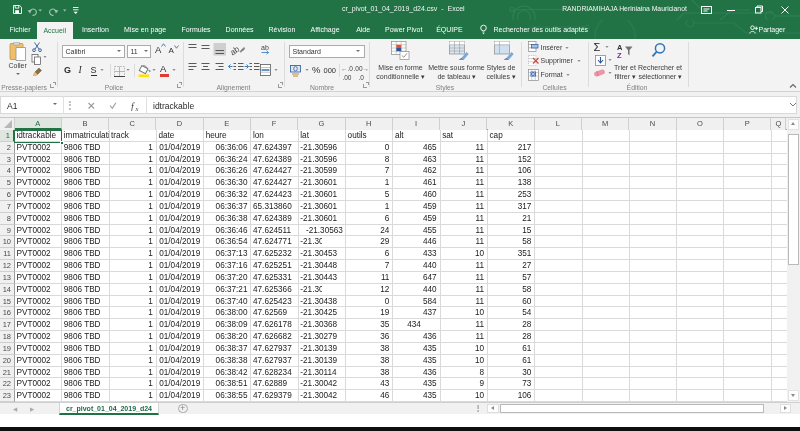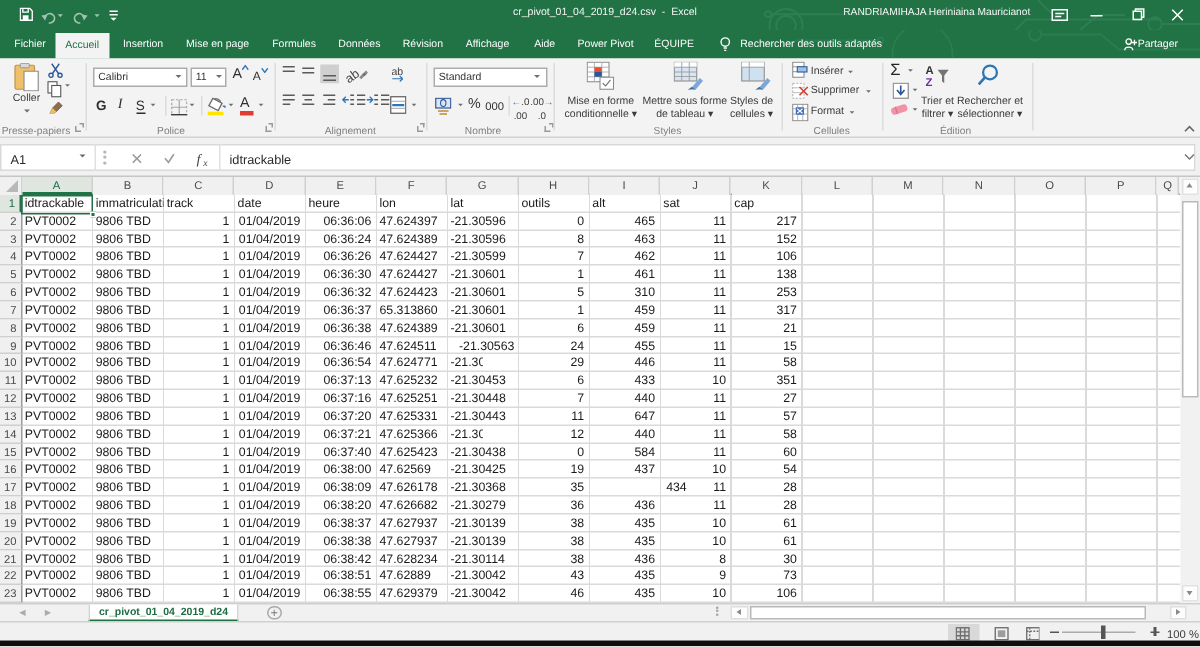--- a/index.html
+++ b/index.html
@@ -465,21 +465,21 @@
 <div class="row" style="top:59.13px">
           <div class="rn">6</div>
           <div class="c l" style="left:14.5px;width:47.3px">PVT0002</div>
           <div class="c l" style="left:61.8px;width:47.3px">9806 TBD</div>
           <div class="c r" style="left:109.1px;width:47.3px">1</div>
           <div class="c r" style="left:156.4px;width:47.3px">01/04/2019</div>
           <div class="c r" style="left:203.7px;width:47.3px">06:36:32</div>
           <div class="c l" style="left:251.0px;width:47.3px">47.624423</div>
           <div class="c l" style="left:298.3px;width:47.3px">-21.30601</div>
           <div class="c r" style="left:345.6px;width:47.3px">5</div>
-          <div class="c r" style="left:392.9px;width:47.3px">310</div>
+          <div class="c r" style="left:392.9px;width:47.3px">460</div>
           <div class="c r" style="left:440.2px;width:47.3px">11</div>
           <div class="c r" style="left:487.5px;width:47.3px">253</div>
         </div>
 <div class="row" style="top:70.96px">
           <div class="rn">7</div>
           <div class="c l" style="left:14.5px;width:47.3px">PVT0002</div>
           <div class="c l" style="left:61.8px;width:47.3px">9806 TBD</div>
           <div class="c r" style="left:109.1px;width:47.3px">1</div>
           <div class="c r" style="left:156.4px;width:47.3px">01/04/2019</div>
           <div class="c r" style="left:203.7px;width:47.3px">06:36:37</div>
@@ -619,21 +619,21 @@
 <div class="row" style="top:189.22px">
           <div class="rn">17</div>
           <div class="c l" style="left:14.5px;width:47.3px">PVT0002</div>
           <div class="c l" style="left:61.8px;width:47.3px">9806 TBD</div>
           <div class="c r" style="left:109.1px;width:47.3px">1</div>
           <div class="c r" style="left:156.4px;width:47.3px">01/04/2019</div>
           <div class="c r" style="left:203.7px;width:47.3px">06:38:09</div>
           <div class="c l" style="left:251.0px;width:47.3px">47.626178</div>
           <div class="c l" style="left:298.3px;width:47.3px">-21.30368</div>
           <div class="c r" style="left:345.6px;width:47.3px">35</div>
-          <div class="c r" style="left:414px;width:47.3px">434</div>
+          <div class="c r" style="left:377px;width:47.3px">434</div>
           <div class="c r" style="left:440.2px;width:47.3px">11</div>
           <div class="c r" style="left:487.5px;width:47.3px">28</div>
         </div>
 <div class="row" style="top:201.04px">
           <div class="rn">18</div>
           <div class="c l" style="left:14.5px;width:47.3px">PVT0002</div>
           <div class="c l" style="left:61.8px;width:47.3px">9806 TBD</div>
           <div class="c r" style="left:109.1px;width:47.3px">1</div>
           <div class="c r" style="left:156.4px;width:47.3px">01/04/2019</div>
           <div class="c r" style="left:203.7px;width:47.3px">06:38:20</div>
@@ -733,33 +733,14 @@
   <div id="sheettab">cr_pivot_01_04_2019_d24</div>
   <div style="position:absolute;left:178px;top:1px;width:9.5px;height:9.5px;border:1px solid #a8a8a8;border-radius:50%;color:#7a7a7a;font-size:8.5px;line-height:7.5px;text-align:center">+</div>
   <div style="position:absolute;left:477px;top:2px;width:3px;height:8px;color:#ababab;font-size:6.5px;line-height:2.6px">•<br>•<br>•</div>
   <div style="position:absolute;left:487px;top:1.5px;width:11.5px;height:9px;background:#fdfdfd;border:1px solid #dedede"></div>
   <div style="position:absolute;left:490.5px;top:3.5px;width:0;height:0;border-top:2.4px solid transparent;border-bottom:2.4px solid transparent;border-right:3.2px solid #8a8a8a"></div>
   <div style="position:absolute;left:500px;top:1.5px;width:264px;height:9px;background:#fff;border:1px solid #b9b9b9"></div>
   <div style="position:absolute;left:779.5px;top:1.5px;width:11.5px;height:9px;background:#fdfdfd;border:1px solid #dedede"></div>
   <div style="position:absolute;left:784px;top:3.5px;width:0;height:0;border-top:2.4px solid transparent;border-bottom:2.4px solid transparent;border-left:3.2px solid #8a8a8a"></div>
 </div>
 
-<div id="statusbar">
-  <div style="position:absolute;left:631.5px;top:1px;width:21.5px;height:12px;background:#d9d9d9"></div>
-  <svg class="abs" style="left:636.5px;top:3px" width="56" height="9" viewBox="0 0 56 9">
-    <g stroke="#6d6d6d" fill="none" stroke-width="0.9">
-      <rect x="0.5" y="0.5" width="8.5" height="8"></rect>
-          <path d="M0.5 3.2 h8.5 M0.5 5.8 h8.5 M3.3 0.5 v8 M6.2 0.5 v8"></path>
-      <rect x="26.5" y="0.5" width="8.5" height="8"></rect>
-          <rect x="28.2" y="2.2" width="5" height="4.5" fill="#9d9d9d" stroke="none"></rect>
-      <rect x="47.5" y="0.5" width="8.5" height="8"></rect>
-          <path d="M49.5 0.5 v8 M47.5 2.8 h8.5" stroke-dasharray="1.2 1"></path>
-    </g>
-  </svg>
-  <div style="position:absolute;left:700px;top:6px;width:6px;height:1.4px;background:#565656"></div>
-  <div style="position:absolute;left:708px;top:6.6px;width:49px;height:1px;background:#ababab"></div>
-  <div style="position:absolute;left:733.5px;top:2.5px;width:3.5px;height:9px;background:#555"></div>
-  <div style="position:absolute;left:767px;top:6px;width:6px;height:1.4px;background:#565656"></div>
-  <div style="position:absolute;left:769.3px;top:3.7px;width:1.4px;height:6px;background:#565656"></div>
-  <div style="position:absolute;left:778px;top:3.5px;font-size:7.5px;color:#3b3b3b">100&nbsp;%</div>
-</div>
 <div id="blackbar"></div>
 
 </div>
 </body></html>

